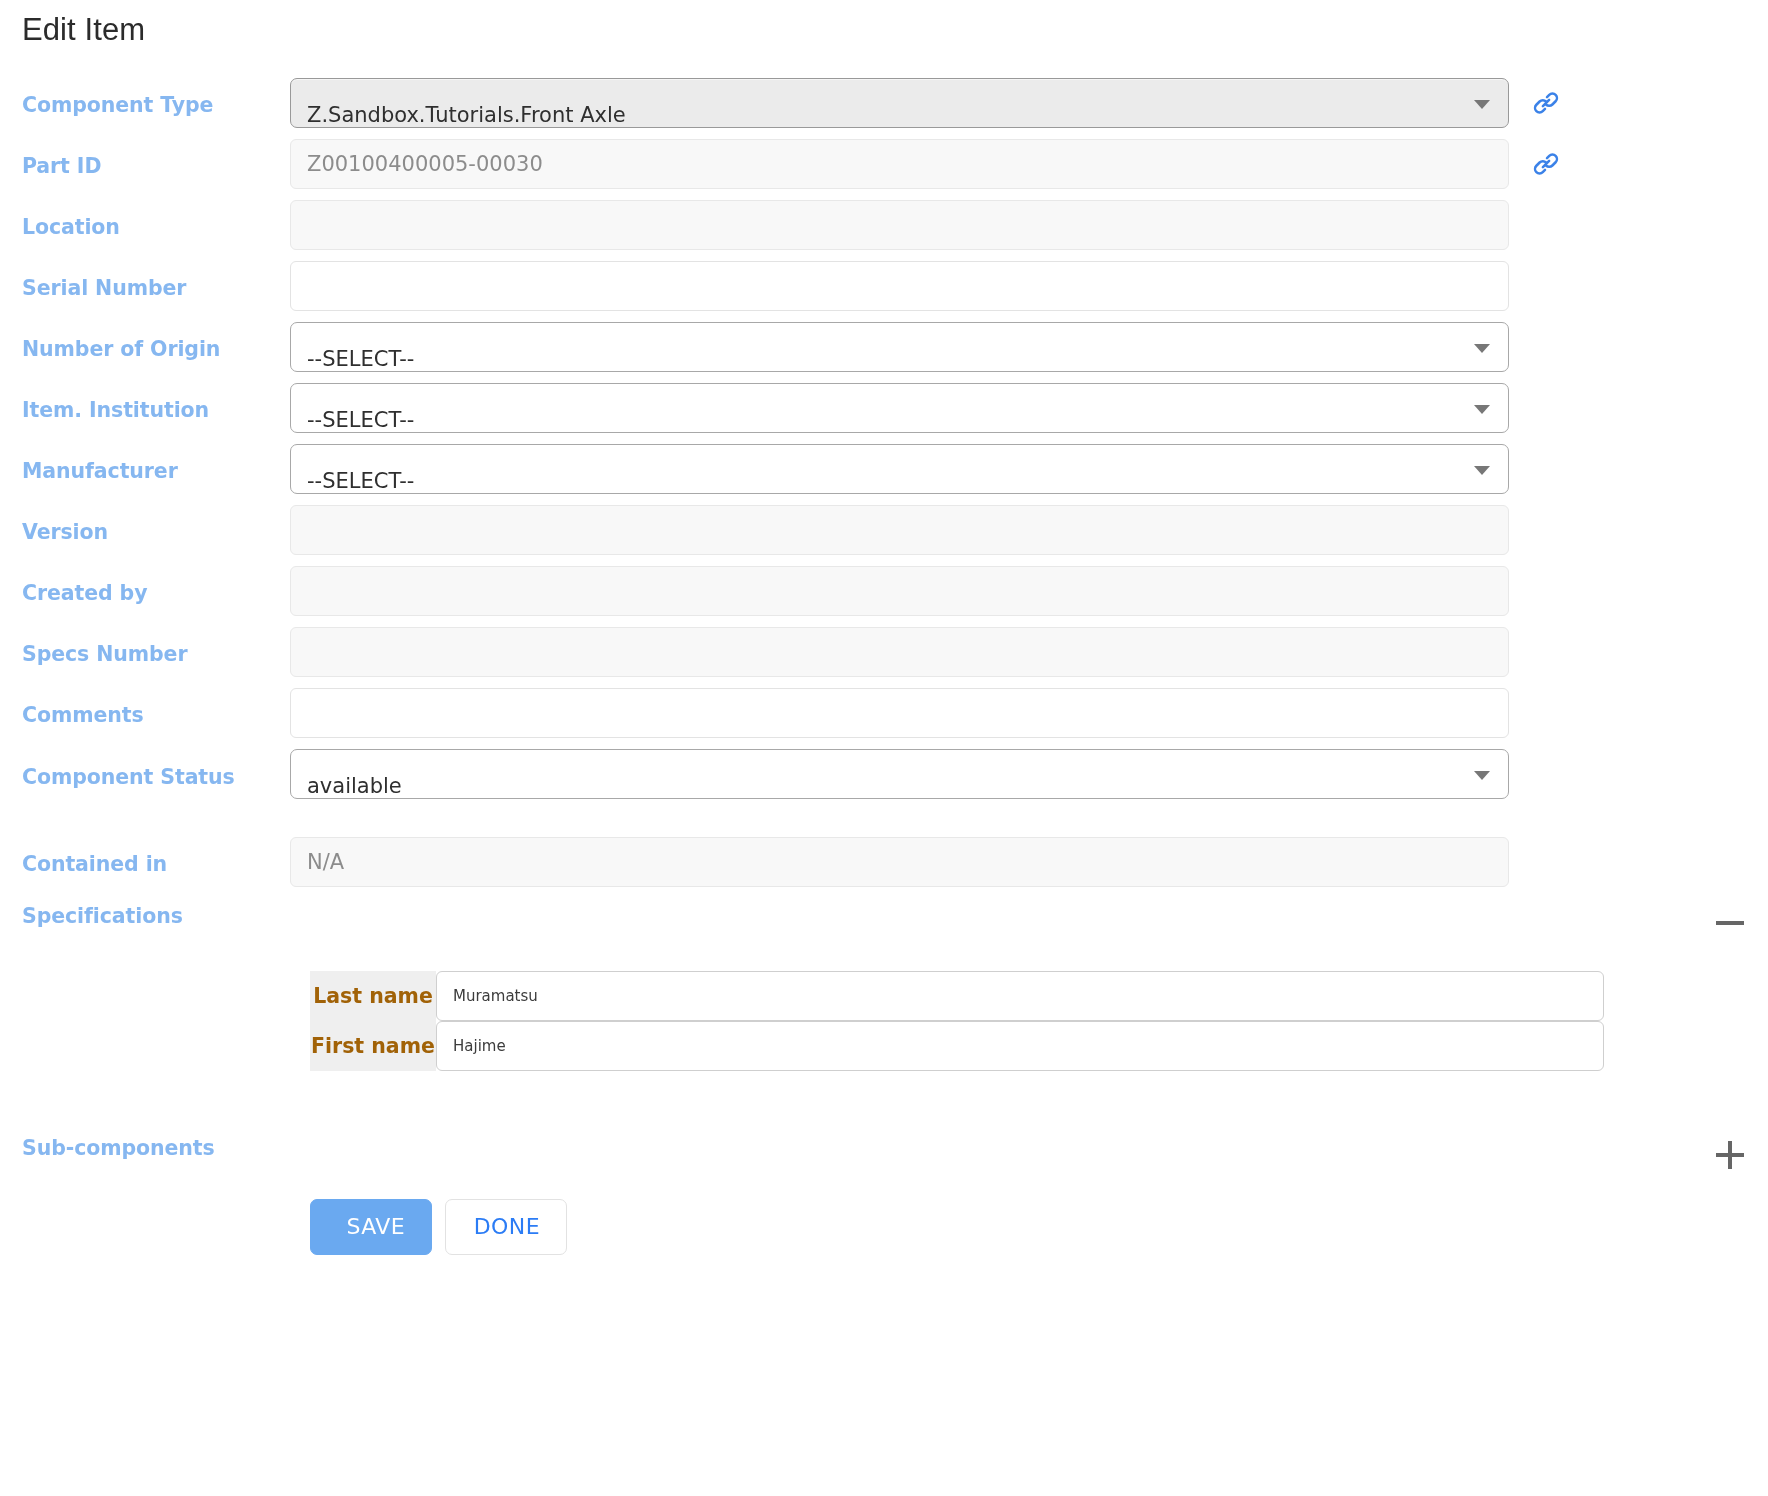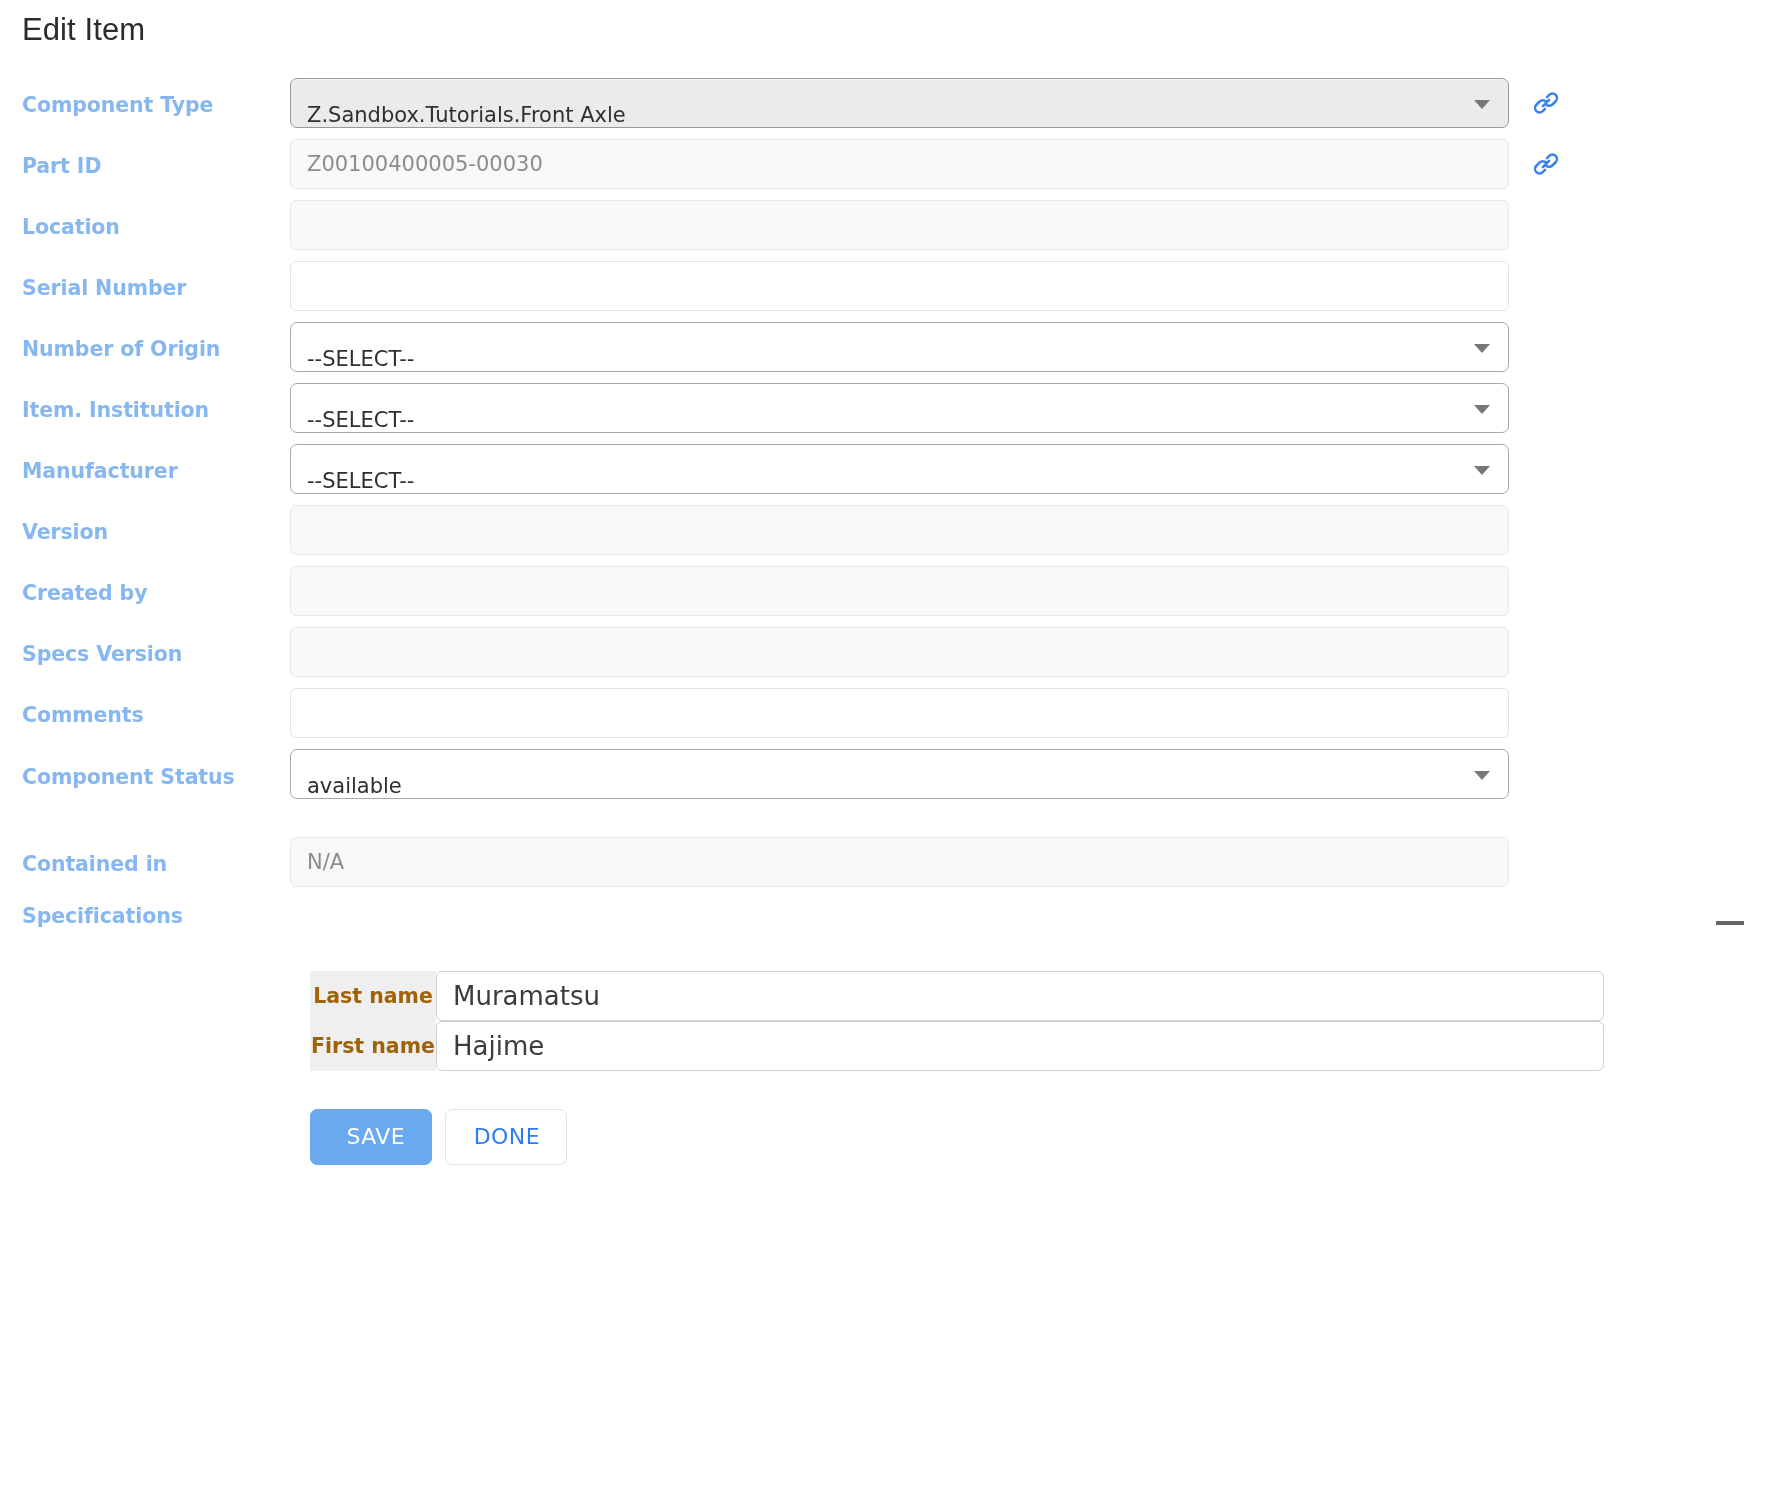--- a/index.html
+++ b/index.html
@@ -185,21 +185,21 @@
   }
   .spec-val { padding-left: 12px; }
   .spec-input {
     display: block;
     width: 1168px;
     height: 50px;
     border: 1px solid #cfcfcf;
     border-radius: 6px;
     background: #ffffff;
     font-family: "DejaVu Sans", sans-serif;
-    font-size: 26px;
+    font-size: 15px;
     color: #3c3c3c;
     padding: 0 16px;
     line-height: 48px;
     outline: none;
   }
 
   
   .button-bar {
     margin-left: 288px;
     margin-top: 38px;
@@ -322,21 +322,21 @@
     </div>
 
     <div class="form-row">
       <div class="form-label">Created by</div>
       <div class="field-wrap">
         <div class="txt disabled"></div>
       </div>
     </div>
 
     <div class="form-row">
-      <div class="form-label">Specs Version</div>
+      <div class="form-label">Specs Number</div>
       <div class="field-wrap">
         <div class="txt disabled"></div>
       </div>
     </div>
 
     <div class="form-row">
       <div class="form-label">Comments</div>
       <div class="field-wrap">
         <div class="txt"></div>
       </div>
@@ -376,20 +376,27 @@
         </tr>
         <tr>
           <td class="spec-key">First name</td>
           <td class="spec-val">
             <div class="spec-input">Hajime</div>
           </td>
         </tr>
       </tbody>
     </table>
 
+    <div class="section-row" style="margin-top:64px;">
+      <div class="section-label">Sub-components</div>
+      <div class="toggle-icon">
+        <span class="bar-h"></span>
+        <span class="bar-v"></span>
+      </div>
+    </div>
 
     <div class="button-bar">
       <div class="btn btn-save">SAVE</div>
       <div class="btn btn-done">DONE</div>
     </div>
 
   </div>
 </div>
 
 </body></html>

